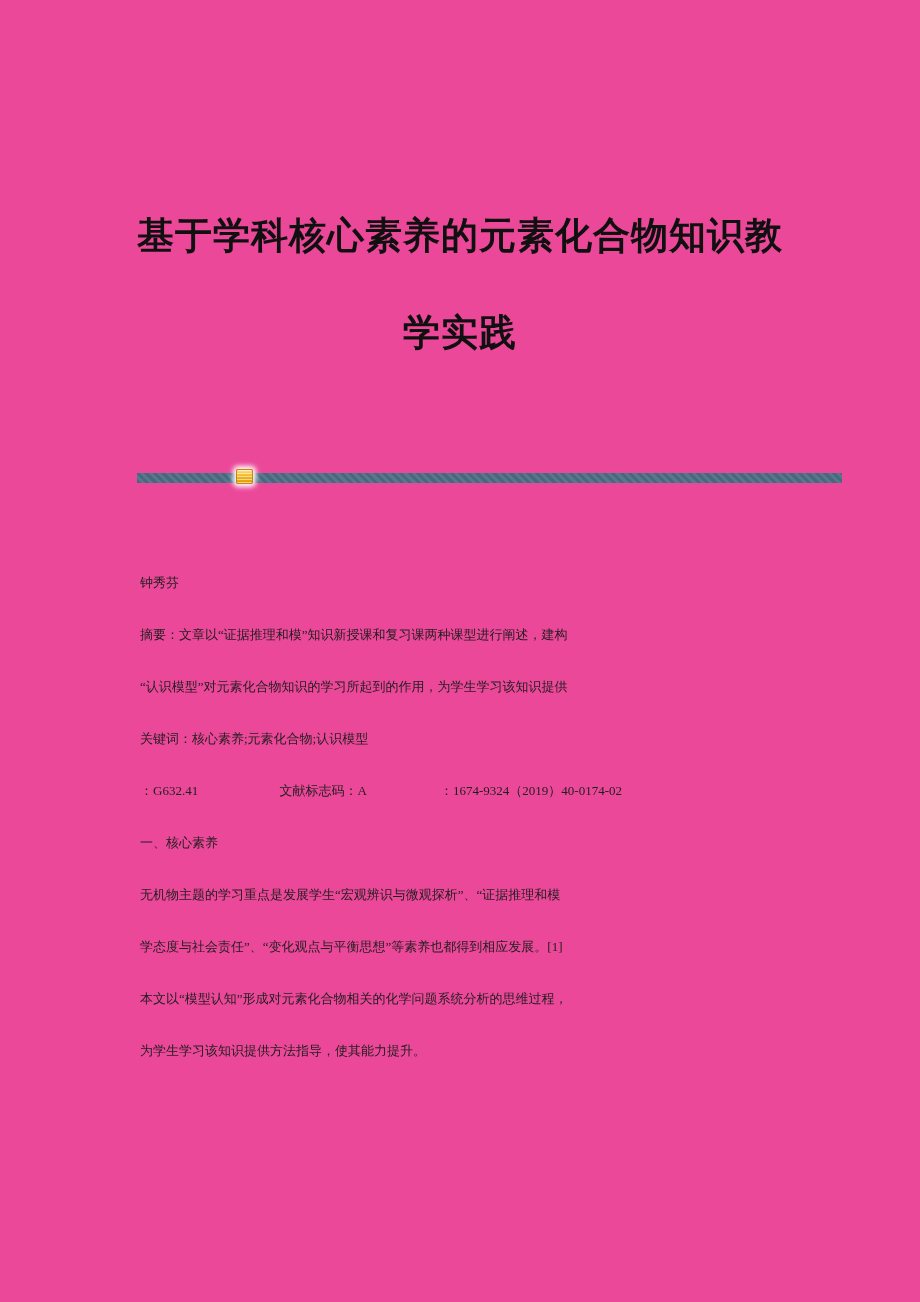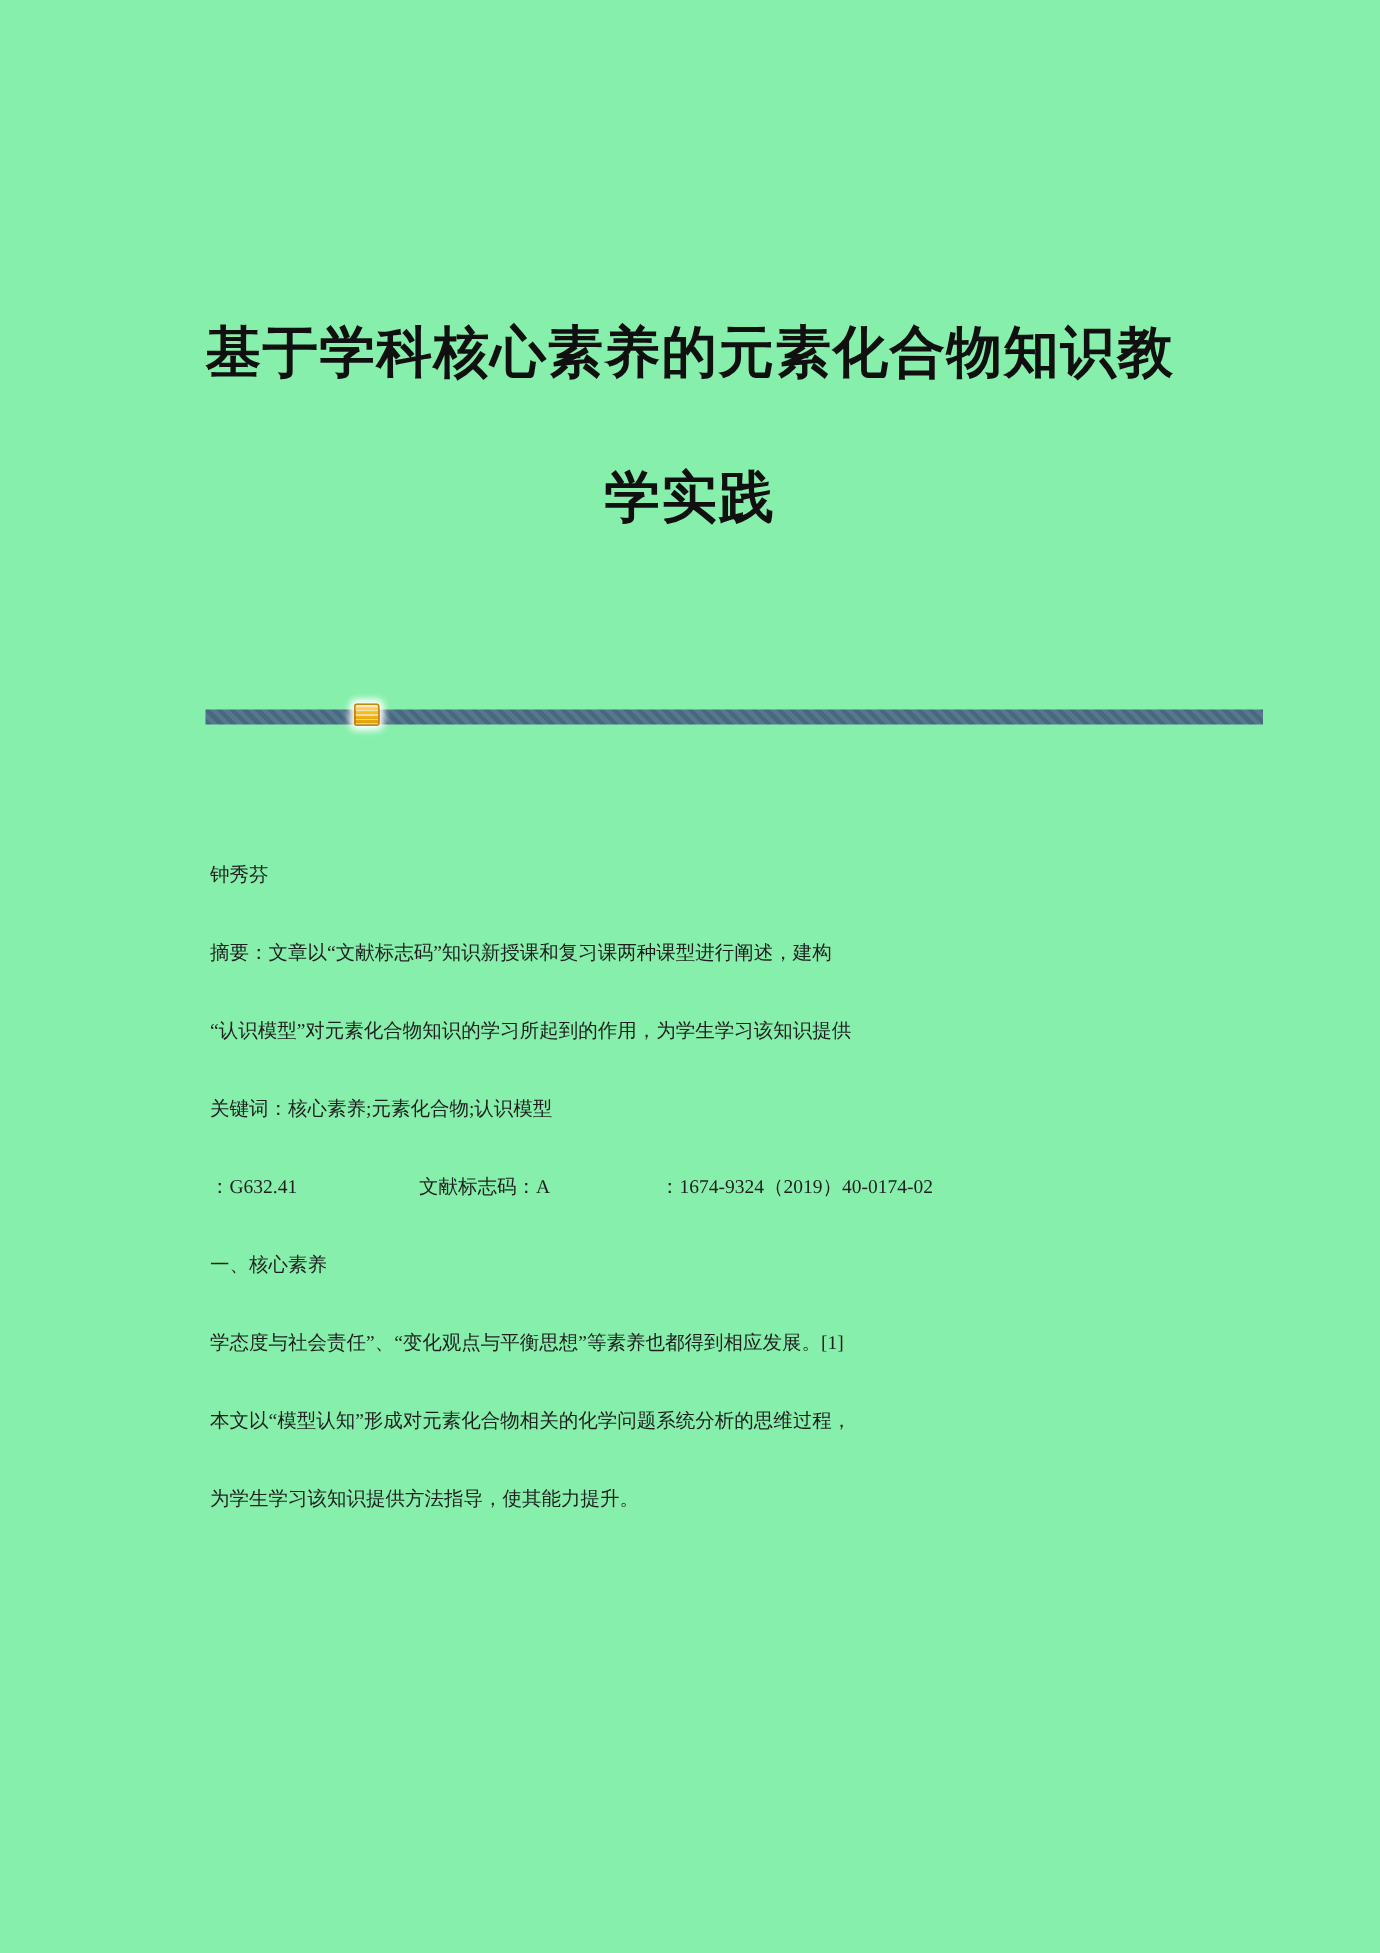--- a/index.html
+++ b/index.html
@@ -1,19 +1,19 @@
 <!DOCTYPE html>
 <html><head>
 <meta charset="utf-8">
 <style>
   html,body{margin:0;padding:0;background:#ffffff;}
   .page{
     position:relative;
     width:920px;height:1302px;
-    background:#86efac;
+    background:#ec4899;
     overflow:hidden;
     font-family:"Liberation Serif","DejaVu Serif",serif;
     color:#1e1e1e;
   }
   .title-line{
     position:absolute;left:0;width:100%;
     text-align:center;
     font-weight:700;
     font-size:37px;
     line-height:44px;
@@ -64,31 +64,32 @@
   <div class="title-line" id="title-l2">学实践</div>
 
   <div class="divider">
     <span class="seal"></span>
   </div>
 
   <div class="content">
 
     <div class="line">钟秀芬</div>
 
-    <div class="line">摘要：文章以“文献标志码”知识新授课和复习课两种课型进行阐述，建构</div>
+    <div class="line">摘要：文章以“证据推理和模”知识新授课和复习课两种课型进行阐述，建构</div>
     <div class="line">“认识模型”对元素化合物知识的学习所起到的作用，为学生学习该知识提供</div>
 
     <div class="line">关键词：核心素养;元素化合物;认识模型</div>
 
     <div class="line meta-row">
       <span>：G632.41</span>
       <span class="gap1">文献标志码：A</span>
       <span class="gap2">：1674-9324（2019）40-0174-02</span>
     </div>
 
     <div class="line">一、核心素养</div>
 
+    <div class="line">无机物主题的学习重点是发展学生“宏观辨识与微观探析”、“证据推理和模</div>
     <div class="line">学态度与社会责任”、“变化观点与平衡思想”等素养也都得到相应发展。[1]</div>
     <div class="line">本文以“模型认知”形成对元素化合物相关的化学问题系统分析的思维过程，</div>
     <div class="line">为学生学习该知识提供方法指导，使其能力提升。</div>
 
   </div>
 </div>
 
 </body></html>

